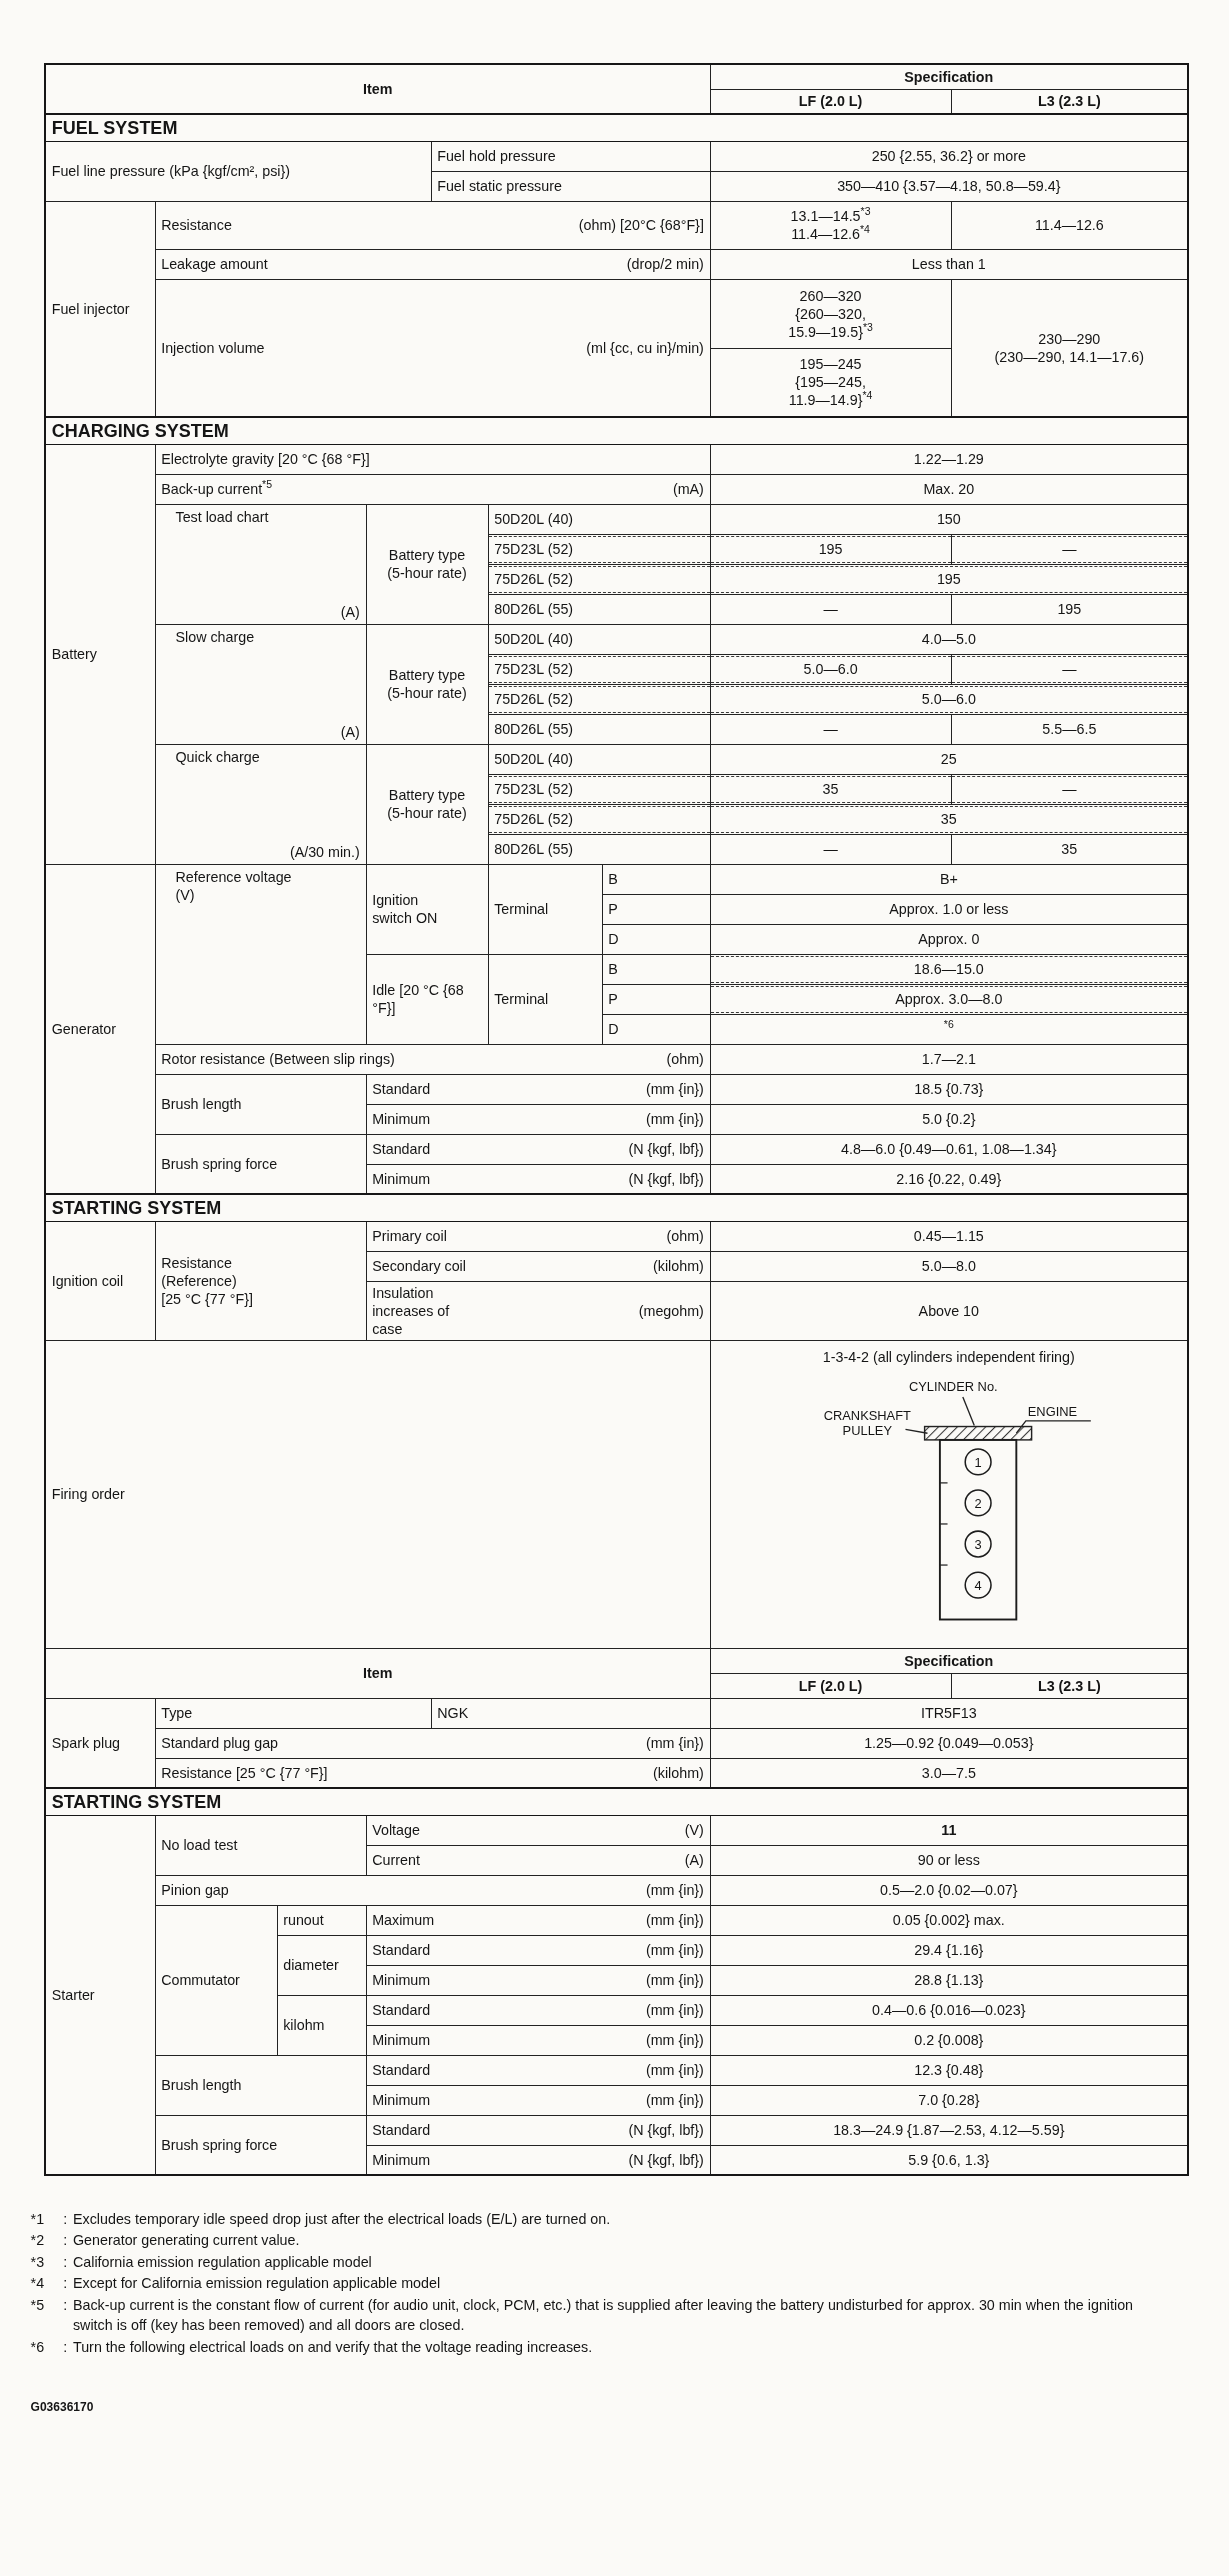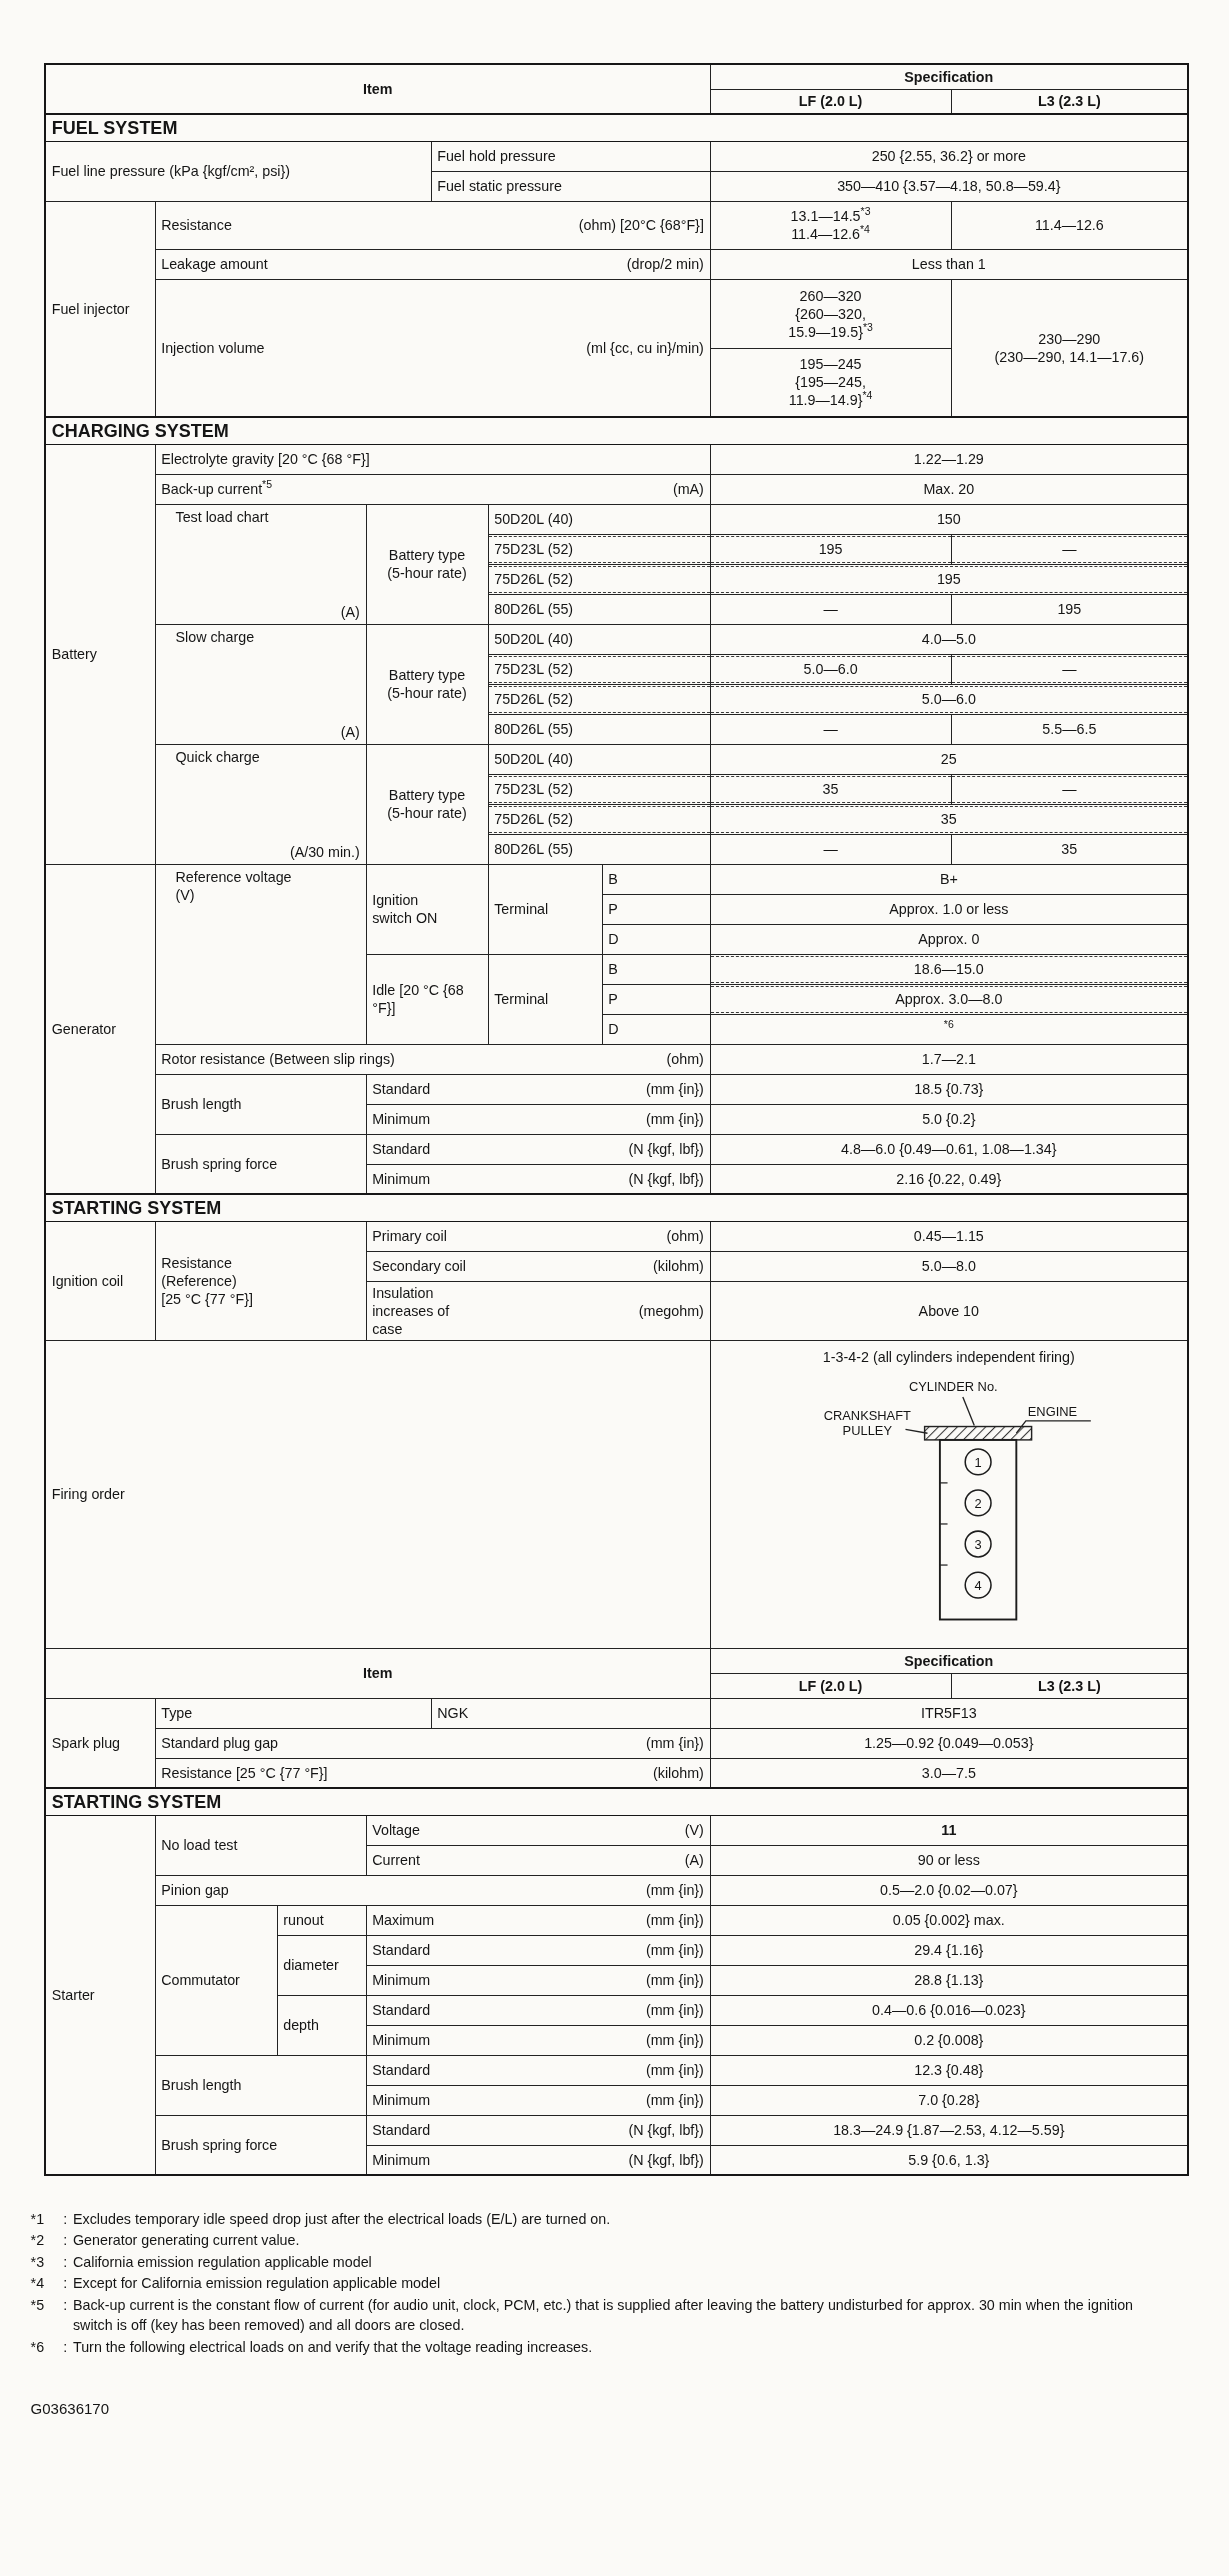--- a/index.html
+++ b/index.html
@@ -34,21 +34,21 @@
   .stack > div { text-align:center; }
 
   .firing-cell { vertical-align:top; text-align:center; }
   .firing-text { margin-top:5.7px; }
   svg text { font-size:13.5px; fill:#151515; font-family:"Liberation Sans", sans-serif; }
 
   .footnotes { margin-top:32.5px; margin-left:-13.4px; }
   .fn { display:flex; gap:5.7px; font-size:14.3px; line-height:20.6px; margin-bottom:1px; }
   .fn-m { min-width:27px; }
   .fn-t { flex:1; max-width:1100px; }
-  .gcode { margin-top:42px; margin-left:-13.4px; font-weight:normal; font-size:15px; }
+  .gcode { margin-top:42px; margin-left:-13.4px; font-weight:bold; font-size:12px; }
 </style>
 </head>
 <body>
 
 <div class="page">
 
 <table class="spec">
 <colgroup>
   <col style="width:110px">
         <col style="width:122px">
@@ -479,21 +479,21 @@
 <tr>
   <td colspan="4">
             <div class="lr">
               <span>Minimum</span>
               <span>(mm {in})</span>
             </div>
           </td>
   <td colspan="2" class="c">28.8 {1.13}</td>
 </tr>
 <tr>
-  <td rowspan="2">depth</td>
+  <td rowspan="2">kilohm</td>
   <td colspan="4">
             <div class="lr">
               <span>Standard</span>
               <span>(mm {in})</span>
             </div>
           </td>
   <td colspan="2" class="c">0.4—0.6 {0.016—0.023}</td>
 </tr>
 <tr>
   <td colspan="4">

